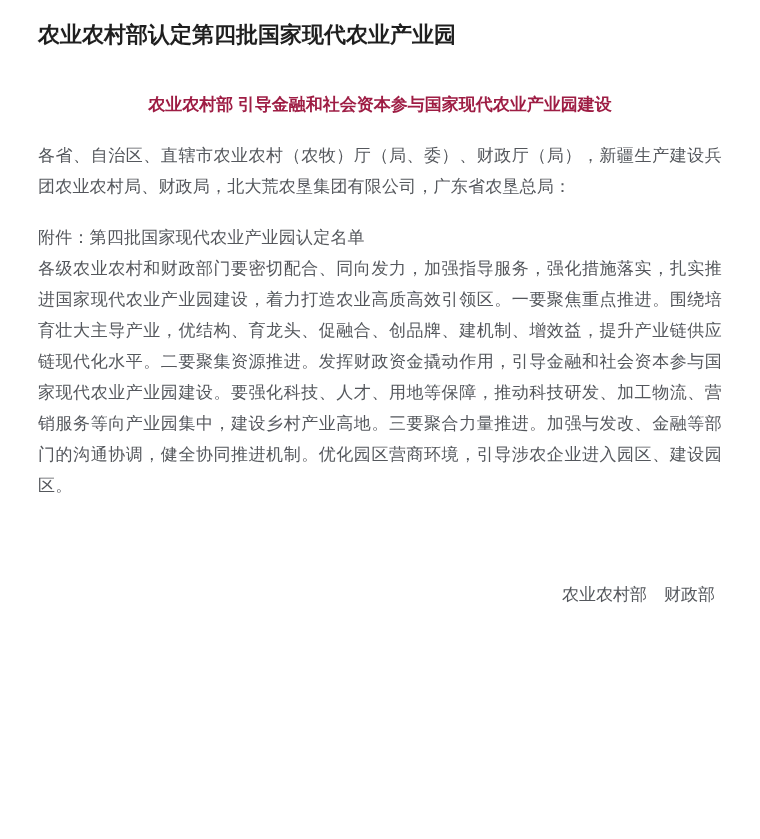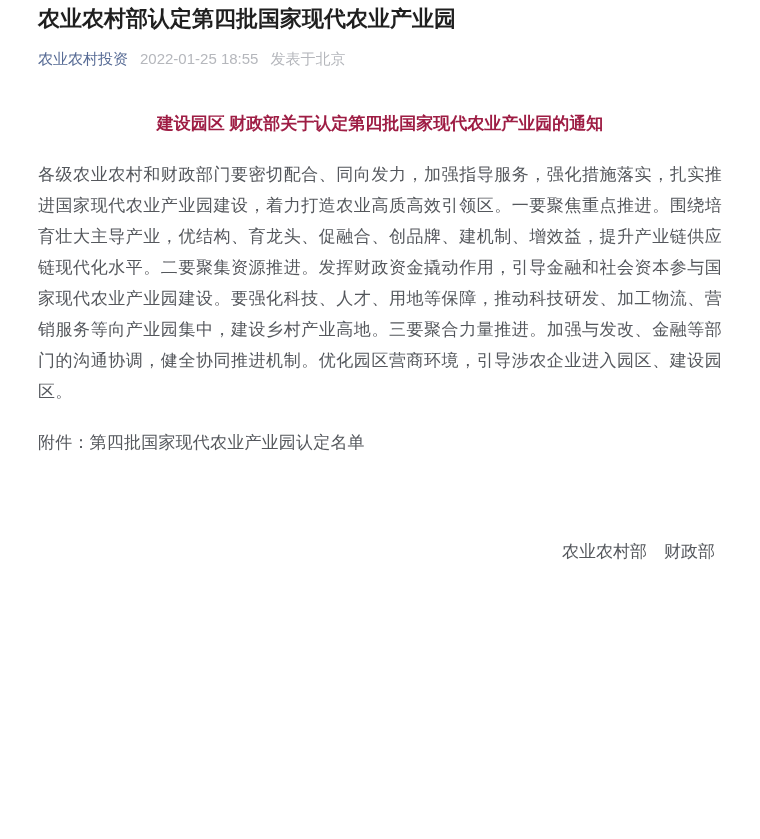--- a/index.html
+++ b/index.html
@@ -10,21 +10,21 @@
   body {
     width: 760px;
     height: 839px;
     overflow: hidden;
     font-family: "Liberation Sans", "DejaVu Sans", sans-serif;
   }
   .page {
     box-sizing: border-box;
     width: 760px;
     height: 839px;
-    padding: 4px 38px 12px 38px;
+    padding: 20px 38px 12px 38px;
     background: #ffffff;
   }
   .article-title {
     margin: 0 0 15px 0;
     font-size: 22px;
     line-height: 30px;
     font-weight: 700;
     color: #1f1f1f;
   }
   .meta-row {
@@ -78,35 +78,31 @@
     margin-top: 13px;
   }
 </style>
 </head>
 <body>
 
 <div class="page">
 
   <h1 class="article-title">农业农村部认定第四批国家现代农业产业园</h1>
 
-  <div class="meta-row">
-    <span class="account-name">农业农村投资</span>
-    <span class="meta-muted">2022-01-25 18:55</span>
-    <span class="meta-muted">发表于北京</span>
-  </div>
 
   <div class="notice-body">
 
-    <h2 class="notice-heading">建设园区 财政部关于认定第四批国家现代农业产业园的通知</h2>
+    <h2 class="notice-heading">农业农村部 引导金融和社会资本参与国家现代农业产业园建设</h2>
+
+    <p class="para">各省、自治区、直辖市农业农村（农牧）厅（局、委）、财政厅（局），新疆生产建设兵团农业农村局、财政局，北大荒农垦集团有限公司，广东省农垦总局：</p>
 
 
+    <p class="para attachment-line">附件：第四批国家现代农业产业园认定名单</p>
 
     <p class="para">各级农业农村和财政部门要密切配合、同向发力，加强指导服务，强化措施落实，扎实推进国家现代农业产业园建设，着力打造农业高质高效引领区。一要聚焦重点推进。围绕培育壮大主导产业，优结构、育龙头、促融合、创品牌、建机制、增效益，提升产业链供应链现代化水平。二要聚集资源推进。发挥财政资金撬动作用，引导金融和社会资本参与国家现代农业产业园建设。要强化科技、人才、用地等保障，推动科技研发、加工物流、营销服务等向产业园集中，建设乡村产业高地。三要聚合力量推进。加强与发改、金融等部门的沟通协调，健全协同推进机制。优化园区营商环境，引导涉农企业进入园区、建设园区。</p>
-
-    <p class="para attachment-line">附件：第四批国家现代农业产业园认定名单</p>
 
     <div class="signature-block">
       <div class="signature-issuer">农业农村部　财政部</div>
 
     </div>
 
   </div>
 
 </div>
 

